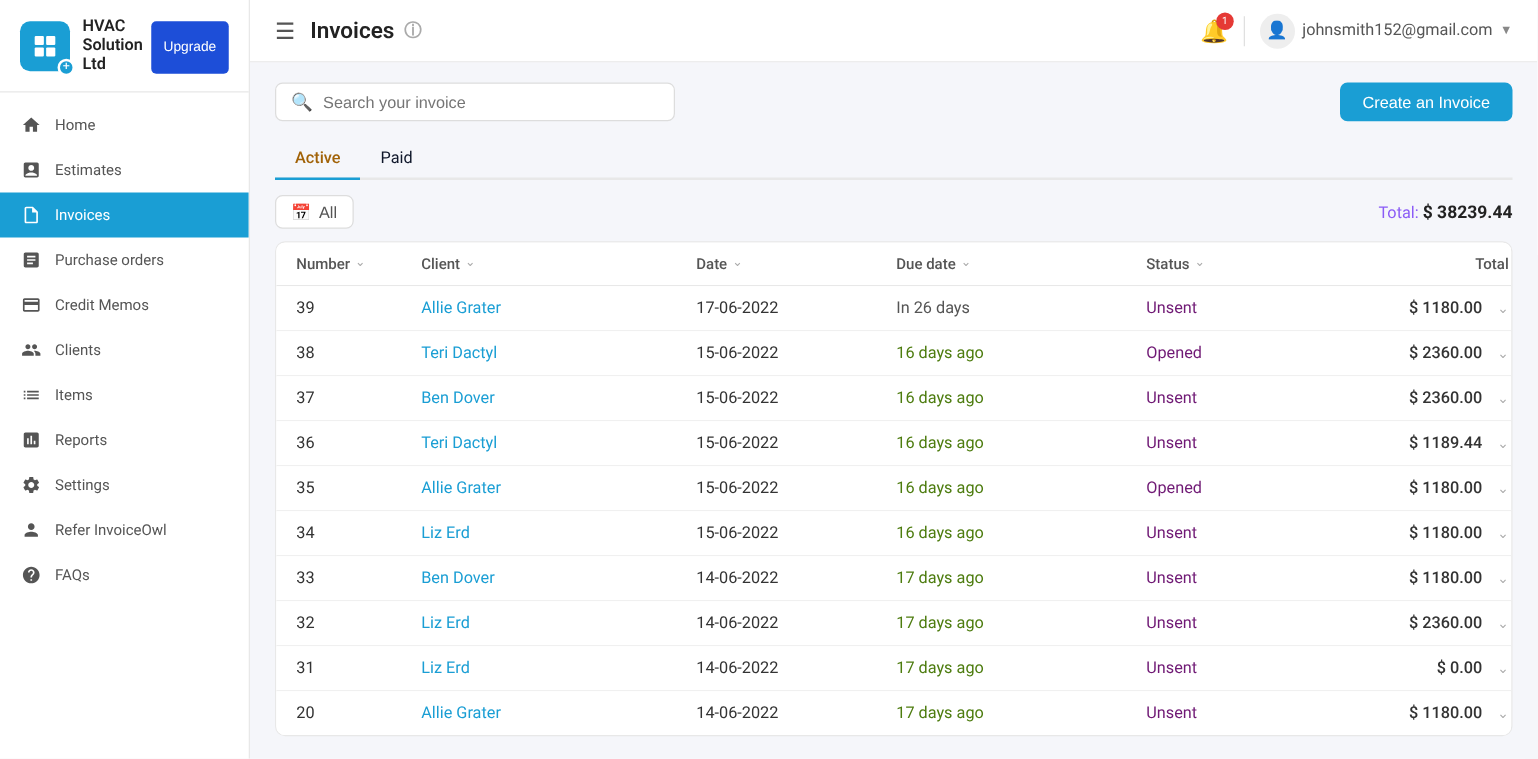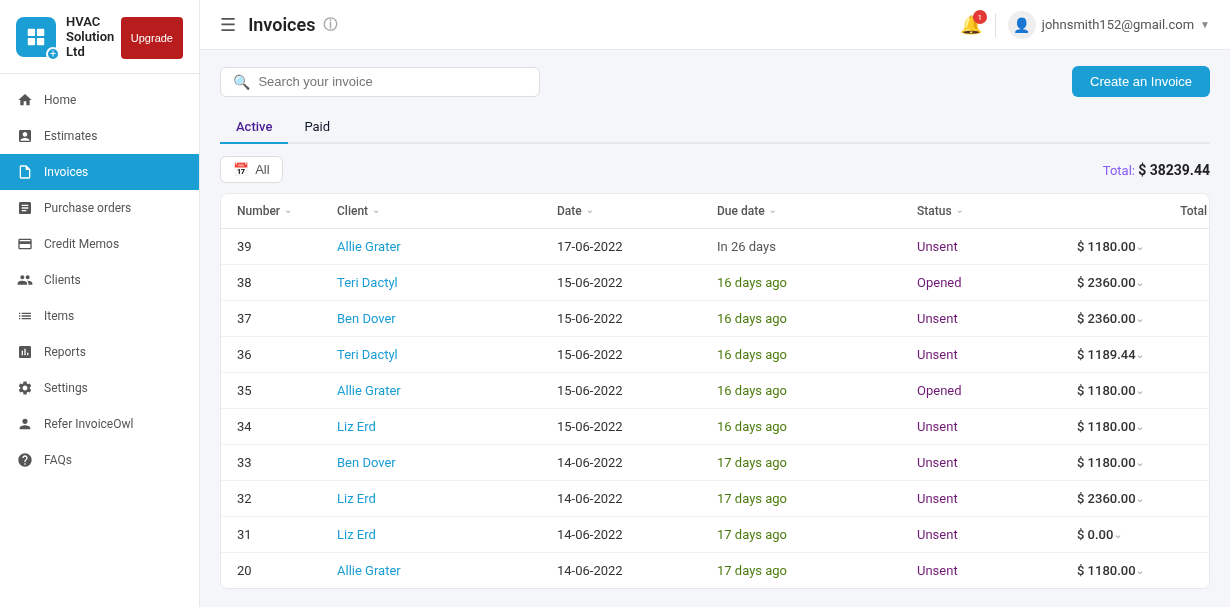--- a/index.html
+++ b/index.html
@@ -5,21 +5,21 @@
     * { box-sizing: border-box; margin: 0; padding: 0; }
     body { font-family: -apple-system, BlinkMacSystemFont, 'Segoe UI', Roboto, sans-serif; font-size: 13px; background: #f5f6fa; color: #333; display: flex; height: 607px; width: 1230px; overflow: hidden; }
 
     
     .sidebar { width: 200px; background: #fff; border-right: 1px solid #e8e8e8; display: flex; flex-direction: column; flex-shrink: 0; }
     .sidebar-header { padding: 14px 16px; border-bottom: 1px solid #e8e8e8; display: flex; align-items: center; gap: 10px; }
     .sidebar-logo { width: 40px; height: 40px; background: #1a9ed4; border-radius: 8px; display: flex; align-items: center; justify-content: center; color: white; font-size: 18px; flex-shrink: 0; position: relative; }
     .sidebar-logo-plus { position: absolute; bottom: -4px; right: -4px; background: #1a9ed4; border-radius: 50%; width: 14px; height: 14px; display: flex; align-items: center; justify-content: center; font-size: 10px; color: white; border: 2px solid white; }
     .sidebar-company { display: flex; flex-direction: row; }
     .sidebar-company-name { font-weight: 600; font-size: 13px; color: #222; }
-    .sidebar-upgrade-btn { background: #b91c1c; color: white; border: none; border-radius: 4px; padding: 2px 10px; font-size: 11px; cursor: pointer; margin-top: 3px; width: fit-content; }
+    .sidebar-upgrade-btn { background: #1d4ed8; color: white; border: none; border-radius: 4px; padding: 2px 10px; font-size: 11px; cursor: pointer; margin-top: 3px; width: fit-content; }
     .sidebar-nav { flex: 1; padding: 8px 0; overflow-y: auto; }
     .nav-item { display: flex; align-items: center; gap: 10px; padding: 9px 16px; cursor: pointer; color: #555; font-size: 12px; border-radius: 0; transition: background 0.15s; }
     .nav-item.active { background: #1a9ed4; color: white; }
     .nav-item .nav-icon { width: 18px; height: 18px; display: flex; align-items: center; justify-content: center; flex-shrink: 0; }
     .nav-item .nav-icon svg { width: 16px; height: 16px; fill: currentColor; }
 
     
     .main { flex: 1; display: flex; flex-direction: column; overflow: hidden; }
 
     
@@ -41,42 +41,42 @@
     
     .search-row { display: flex; align-items: center; justify-content: space-between; margin-bottom: 14px; }
     .search-input-wrap { display: flex; align-items: center; background: #fff; border: 1px solid #ddd; border-radius: 6px; padding: 6px 12px; gap: 8px; width: 320px; }
     .search-input-wrap input { border: none; outline: none; font-size: 13px; color: #555; width: 100%; background: transparent; }
     .search-icon { color: #aaa; font-size: 14px; }
     .create-invoice-btn { background: #1a9ed4; color: white; border: none; border-radius: 6px; padding: 8px 18px; font-size: 13px; font-weight: 500; cursor: pointer; }
 
     
     .tabs { display: flex; gap: 0; border-bottom: 2px solid #e8e8e8; margin-bottom: 12px; }
     .tab { padding: 8px 16px; cursor: pointer; font-size: 13px; color: #0f172a; border-bottom: 2px solid transparent; margin-bottom: -2px; }
-    .tab.active { color: #4c1d95; border-bottom: 2px solid #1a9ed4; font-weight: 500; }
+    .tab.active { color: #a16207; border-bottom: 2px solid #1a9ed4; font-weight: 500; }
 
     
     .filter-row { display: flex; align-items: center; justify-content: space-between; margin-bottom: 10px; }
     .filter-all-btn { display: flex; align-items: center; gap: 6px; background: #fff; border: 1px solid #ddd; border-radius: 6px; padding: 5px 12px; font-size: 13px; cursor: pointer; color: #555; }
     .total-label { font-size: 13px; color: #8b5cf6; }
     .total-amount { font-weight: 700; font-size: 14px; color: #222; }
 
     
     .invoice-table { background: #fff; border-radius: 8px; overflow: hidden; border: 1px solid #e8e8e8; }
     .table-header { display: grid; grid-template-columns: 100px 220px 160px 200px 160px 130px; padding: 10px 16px; background: #fff; border-bottom: 1px solid #e8e8e8; }
     .th { font-size: 12px; color: #555; font-weight: 500; display: flex; align-items: flex-start; gap: 4px; }
     .th.right { justify-content: flex-end; }
     .sort-icon { color: #aaa; font-size: 10px; }
     .table-row { display: grid; grid-template-columns: 100px 220px 160px 200px 160px 130px; padding: 10px 16px; border-bottom: 1px solid #f0f0f0; align-items: center; background: #fff; }
     .table-row:last-child { border-bottom: none; }
     .td { font-size: 13px; color: #333; }
     .td.client { color: #1a9ed4; }
     .td.due-overdue { color: #4d7c0f; }
     .td.due-future { color: #555; }
     .td.status { color: #701a75; }
-    .td.amount { display: flex; align-items: center; gap: 0; }
+    .td.amount { display: flex; align-items: center; justify-content: flex-end; gap: 12px; }
     .td.amount .amt-val { font-weight: 500; }
     .row-chevron { color: #aaa; font-size: 11px; cursor: pointer; }
   </style>
 </head>
 <body>
 
 <div class="sidebar">
   <div class="sidebar-header">
     <div class="sidebar-logo">
       <svg width="22" height="22" viewBox="0 0 24 24" fill="white">

